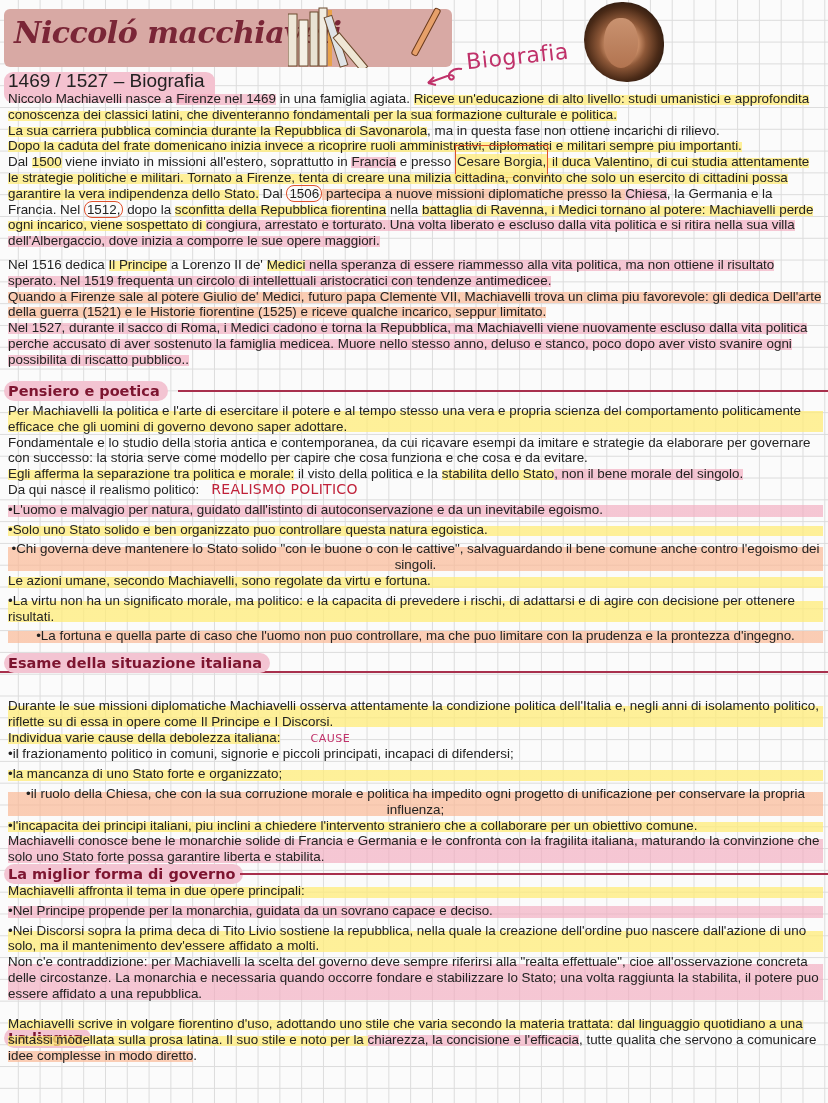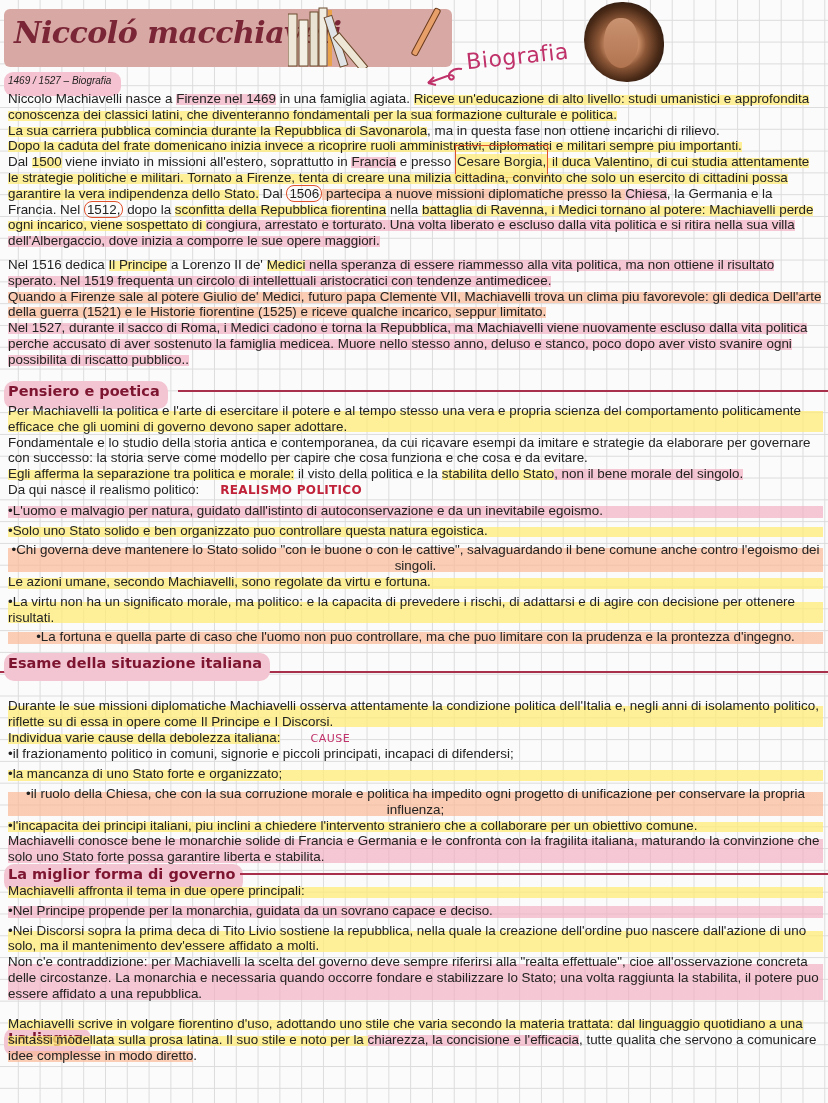--- a/index.html
+++ b/index.html
@@ -48,32 +48,32 @@
   .block { position: absolute; left: 8px; width: 815px; font-size: 13.4px; line-height: 15.8px; }
   .block p { margin: 0; }
   .hl-y { background: linear-gradient(transparent 25%, rgba(255,236,120,0.75) 25%, rgba(255,236,120,0.75) 92%, transparent 92%); }
   .hl-p { background: linear-gradient(transparent 20%, rgba(242,170,190,0.65) 20%, rgba(242,170,190,0.65) 95%, transparent 95%); }
   .hl-o { background: linear-gradient(transparent 20%, rgba(250,185,150,0.7) 20%, rgba(250,185,150,0.7) 95%, transparent 95%); text-align: center; }
   .ul { text-decoration-color: #9c1f3a; text-decoration-thickness: 2px; text-underline-offset: 2px; margin-top: 40px; }
   .box { border: 1.5px solid #e0502c; padding: 8px 1px; }
   .circ { border: 1.5px solid #e0502c; border-radius: 8px; padding: 0 2px; }
 
   .date-pill {
-    position: absolute; left: 4px; top: 72px; height: 24px; padding: 0 10px 0 4px;
-    background: #f4c2d0; border-radius: 9px; font-size: 10px; line-height: 18px; font-style: italic;
+    position: absolute; left: 4px; top: 72px; height: 31px; padding: 0 10px 0 4px;
+    background: #f4c2d0; border-radius: 9px; font-size: 19px; line-height: 18px;
   }
 
   .section-head {
-    position: absolute; left: 4px; height: 28px; line-height: 20px;
+    position: absolute; left: 4px; height: 20px; line-height: 20px;
     font-family: "DejaVu Sans", sans-serif; font-weight: bold; font-size: 14.5px; color: #7d1530;
     padding: 0 8px 0 4px; border-radius: 10px; background: #f3c4d2;
   }
   .rule { position: absolute; height: 2px; background: #a8304d; }
 
-  .tag { font-family: "DejaVu Sans", sans-serif; font-size: 12px; color: #c0223a; font-weight: bold; letter-spacing: 0.3px; margin-left: 21px; }
+  .tag { font-family: "DejaVu Sans", sans-serif; font-size: 14px; color: #c0223a; font-weight: normal; letter-spacing: 0.3px; margin-left: 12px; }
   .cause { font-family: "DejaVu Sans", sans-serif; font-size: 11px; color: #c0326a; margin-left: 30px; letter-spacing: 0.5px; }
   .gap { height: 8px; }
   .gap-s { height: 4px; }
 </style>
 </head>
 <body>
 
 <div class="page">
 
   <div class="title-banner">

